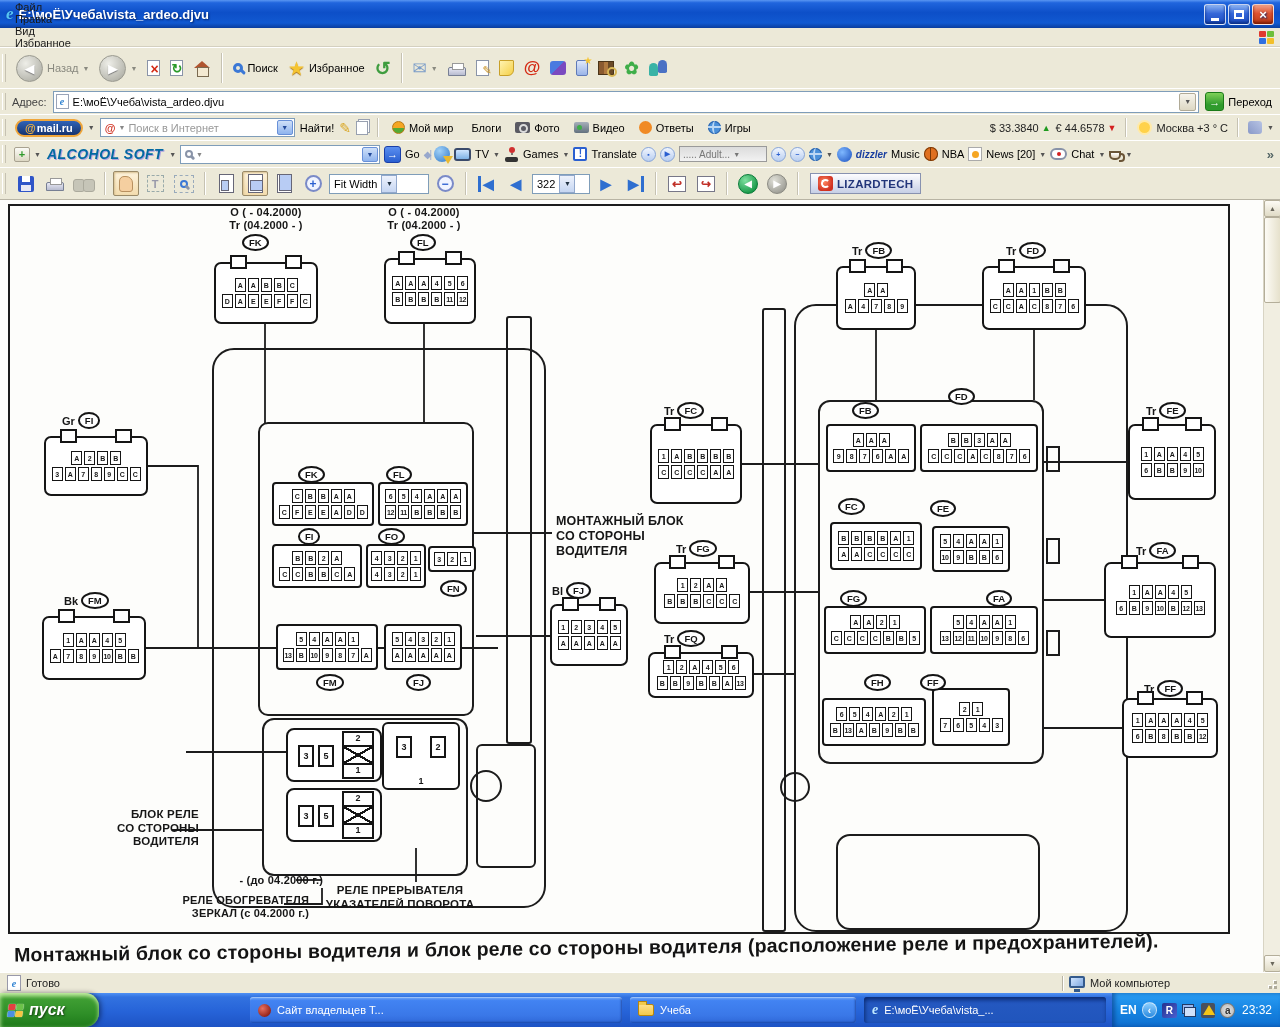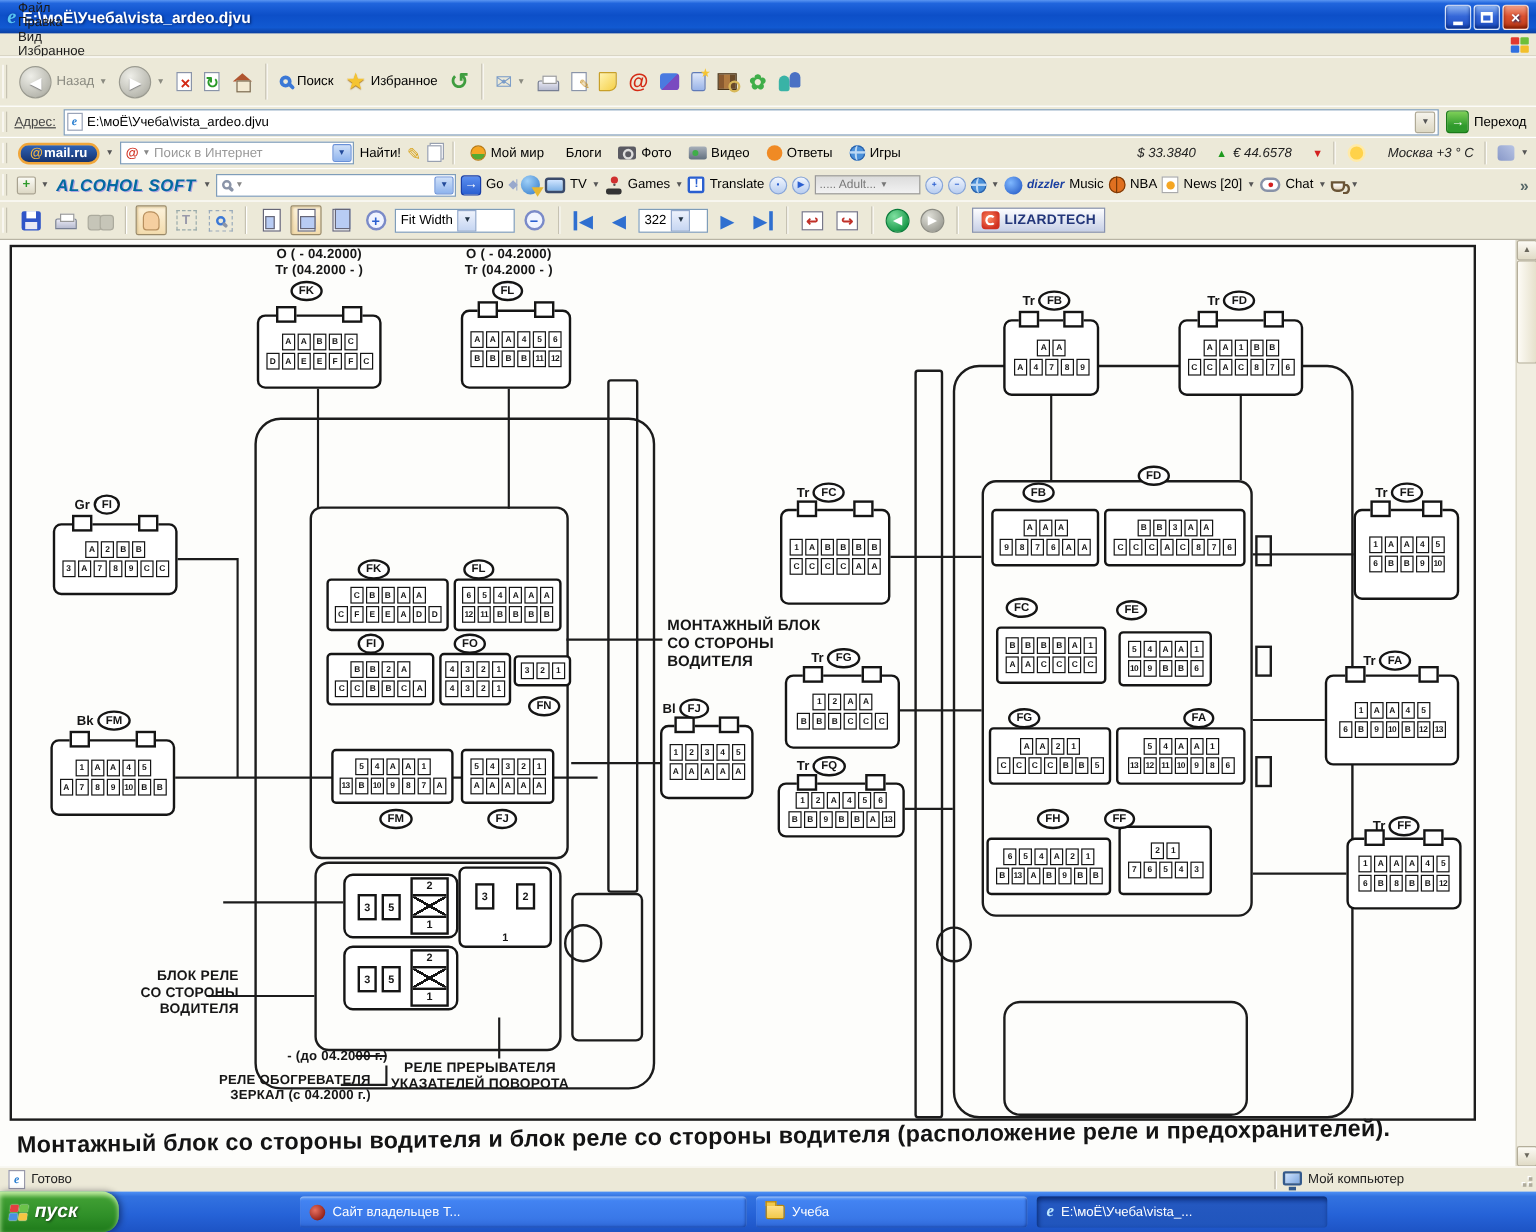--- a/index.html
+++ b/index.html
@@ -60,21 +60,21 @@
   .ic-books { width:16px; height:14px; background:linear-gradient(90deg,#8a5a30 33%,#b07a40 33% 66%,#6a4a28 66%); border:1px solid #4a3418; position:relative; }
   .ic-books::after { content:""; position:absolute; right:-4px; bottom:-3px; width:6px; height:6px; border:2px solid #d8b858; border-radius:50%; }
   .ic-icq { color:#3fae49; font-size:17px; font-weight:bold; }
   .ic-msn { position:relative; width:18px; height:16px; }
   .ic-msn::before,.ic-msn::after { content:""; position:absolute; width:9px; height:13px; border-radius:5px 5px 2px 2px; }
   .ic-msn::before { left:0; top:3px; background:#39b3a6; }
   .ic-msn::after { right:0; top:0; background:#4a71c4; }
 
   
   .addr { top:88px; height:26px; }
-  .addrlabel { color:#444; margin:0 6px 0 2px;text-decoration:underline; }
+  .addrlabel { color:#444; margin:0 6px 0 2px; }
   .addrfield { flex:1; height:22px; background:#fff; border:1px solid #7f9db9; display:flex; align-items:center; padding:0 2px; gap:4px; }
   .addrico { width:13px; height:15px; background:#fff; border:1px solid #9aa4b8; font:italic bold 10px "Liberation Serif",serif; color:#2a7fd0; display:flex; align-items:center; justify-content:center; }
   .combobtn { margin-left:auto; width:17px; height:18px; background:linear-gradient(#f6f4ec,#ddd8c4); border:1px solid #b0aa96; border-radius:2px; display:flex; align-items:center; justify-content:center; font-size:7px; color:#555; }
   .gobtn { display:flex; align-items:center; gap:4px; margin:0 8px 0 6px; }
   .goico { width:19px; height:19px; border-radius:3px; background:linear-gradient(180deg,#7ed058,#2f9a2c 70%); border:1px solid #1a7a18; color:#fff; font-weight:bold; display:flex; align-items:center; justify-content:center; }
 
   
   .mailbar { top:114px; height:26px; gap:5px; }
   .mrlogo { display:flex; align-items:center; padding:1px 8px; border-radius:10px; border:2px solid #f0a63a;
     background:linear-gradient(#2f63b8,#16336e); color:#fff; font-weight:bold; font-size:11px; }
@@ -88,21 +88,21 @@
   .mi { display:flex; align-items:center; gap:4px; padding:0 4px; }
   .ic-user { width:13px; height:13px; border-radius:50%; background:linear-gradient(180deg,#f5a623 55%,#55aa33 56%); border:1px solid #b87a14; }
   .ic-camera { width:15px; height:11px; background:#5a5a62; border-radius:2px; position:relative; }
   .ic-camera::after { content:""; position:absolute; left:4px; top:2px; width:5px; height:5px; border:2px solid #ddd; border-radius:50%; }
   .ic-video { width:15px; height:11px; background:linear-gradient(#a8b0ba,#62707e); border-radius:2px; position:relative; }
   .ic-video::after { content:""; position:absolute; left:3px; top:3px; width:5px; height:5px; background:#3fae49; border-radius:50%; }
   .ic-question { width:13px; height:13px; border-radius:50%; background:#f08a24; color:#fff; font:bold 10px/13px "Liberation Sans",sans-serif; text-align:center; }
   .ic-globe { width:13px; height:13px; border-radius:50%; background:#4a90d9; box-shadow:inset 0 0 0 1px #2a60a9; position:relative; }
   .ic-globe::before { content:""; position:absolute; left:0; right:0; top:5px; height:2px; background:#bcd8f4; }
   .ic-globe::after { content:""; position:absolute; left:4px; top:0; bottom:0; width:4px; border-left:2px solid #bcd8f4; border-radius:50%; }
-  .cur { font-size:11px; color:#222; display:flex; align-items:center; gap:17px;font-style:italic; }
+  .cur { font-size:11px; color:#222; display:flex; align-items:center; gap:3px; }
   .up { color:#1e9a1e; font-size:9px; } .down { color:#d42020; font-size:9px; }
   .ic-sun { width:11px; height:11px; border-radius:50%; background:#ffd24a; box-shadow:0 0 0 2px #ffeaa8; margin:0 3px; }
   .ic-tools { width:14px; height:13px; background:linear-gradient(45deg,#8898c8,#b8c4e4); border-radius:3px; }
 
   
   .alcbar { top:140px; height:27px; gap:4px; }
   .plusbtn { width:16px; height:15px; background:linear-gradient(#fbfbf6,#ddd8c4); border:1px solid #a8a290; border-radius:2px; color:#2f9a2c; font-weight:bold; font-size:11px; display:flex; align-items:center; justify-content:center; }
   .alclogo { font:italic 900 14px "Liberation Sans",sans-serif; color:#0369a1; letter-spacing:.5px; text-shadow:1px 1px 0 #b0a4e0; margin:0 2px; }
   .alcfield { width:200px; height:19px; background:#fff; border:1px solid #7f9db9; display:flex; align-items:center; gap:3px; padding:0 1px 0 4px; }
   .mag.sm { width:8px; height:8px; border-width:2px; border-color:#8a94a8; } .mag.sm::after { background:#8a94a8; width:5px; right:-4px; }
@@ -1288,13 +1288,22 @@
   <span id="task-buttons"><span class="taskbtn" style="left: 250px; width: 372px;">
         <span class="ti-site"></span>
         <span>Сайт владельцев Т...</span>
       </span><span class="taskbtn" style="left: 630px; width: 226px;">
         <span class="ti-folder"></span>
         <span>Учеба</span>
       </span><span class="taskbtn active" style="left: 864px; width: 242px;">
         <span class="ti-e">e</span>
         <span>E:\моЁ\Учеба\vista_...</span>
       </span></span>
+  <span class="tray">
+    <span class="trlang">EN</span>
+    <span class="trchev">‹</span>
+    <span class="tri1">R</span>
+    <span class="tri2"></span>
+    <span class="tri3"></span>
+    <span class="tri4">a</span>
+    <span class="trclock">23:32</span>
+  </span>
 </div>
 
 </body></html>

